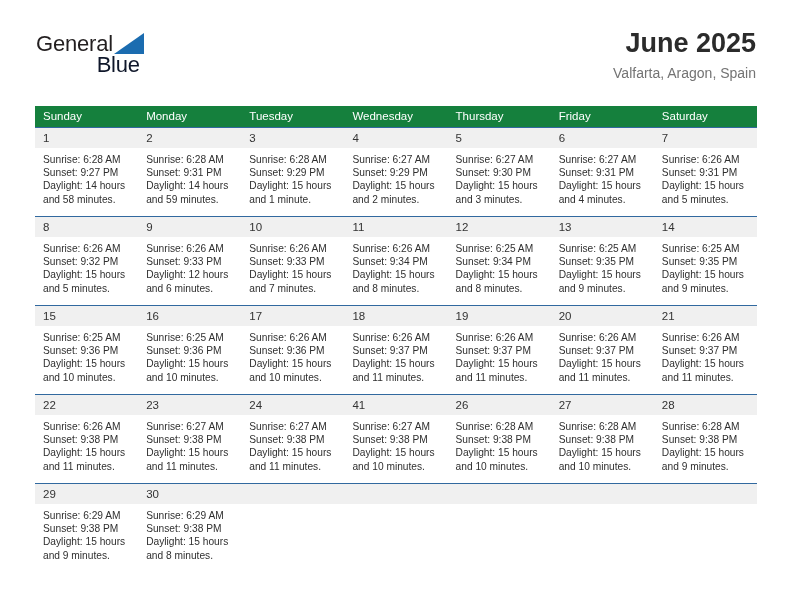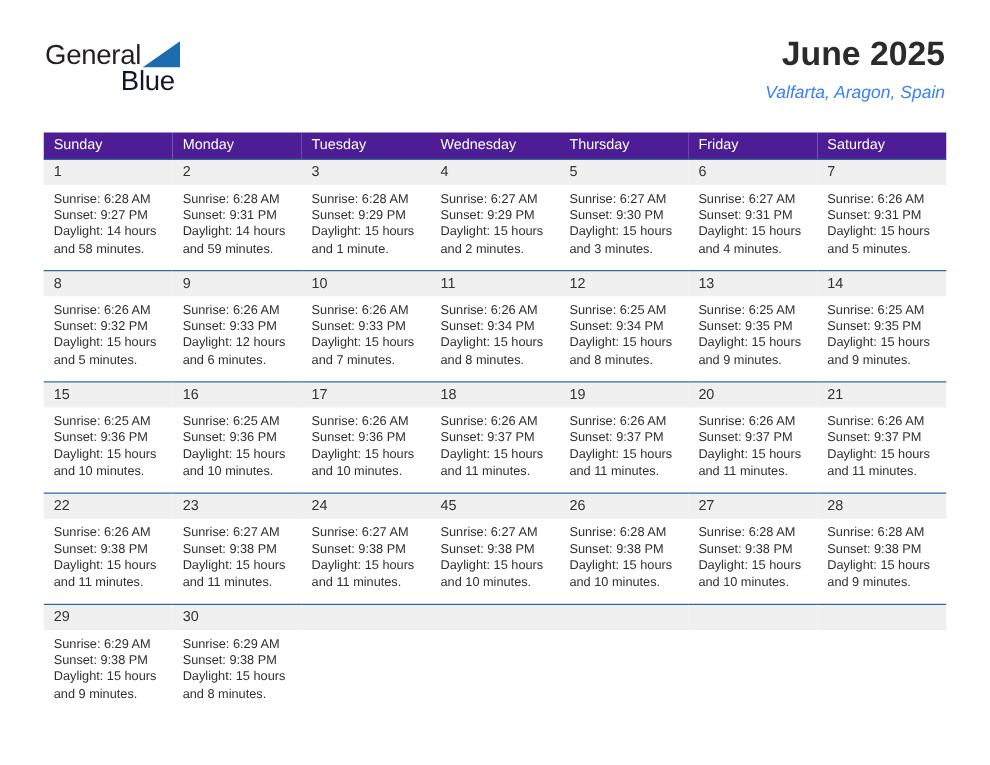--- a/index.html
+++ b/index.html
@@ -54,37 +54,36 @@
   }
   .cal-title {
     font-size: 27px;
     font-weight: bold;
     color: #2b2b2b;
     line-height: 1.15;
     letter-spacing: 0px;
   }
   .cal-sub {
     font-size: 14px;
-    color: #3b82f6;
+    color: #737373;
     margin-top: 6px;
     line-height: 1.2;
-    font-style: italic;
   }
 
   
   .cal {
     position: absolute;
     left: 35px;
     top: 106px;
     width: 722px;
     border-collapse: collapse;
     table-layout: fixed;
   }
   .cal th {
-    background: #4c1d95;
+    background: #15803d;
     color: #ffffff;
     font-size: 11.5px;
     font-weight: normal;
     text-align: left;
     padding: 5px 0 5px 8px;
     height: 21px;
     line-height: 11px;
   }
   .cal td {
     vertical-align: top;
@@ -293,21 +292,21 @@
             </div>
           </td>
           <td class="day-cell">
             <div class="cell-inner">
               <div class="daynum">24</div>
               <div class="details"><div>Sunrise: 6:27 AM</div><div>Sunset: 9:38 PM</div><div>Daylight: 15 hours and 11 minutes.</div></div>
             </div>
           </td>
           <td class="day-cell">
             <div class="cell-inner">
-              <div class="daynum">45</div>
+              <div class="daynum">41</div>
               <div class="details"><div>Sunrise: 6:27 AM</div><div>Sunset: 9:38 PM</div><div>Daylight: 15 hours and 10 minutes.</div></div>
             </div>
           </td>
           <td class="day-cell">
             <div class="cell-inner">
               <div class="daynum">26</div>
               <div class="details"><div>Sunrise: 6:28 AM</div><div>Sunset: 9:38 PM</div><div>Daylight: 15 hours and 10 minutes.</div></div>
             </div>
           </td>
           <td class="day-cell">

